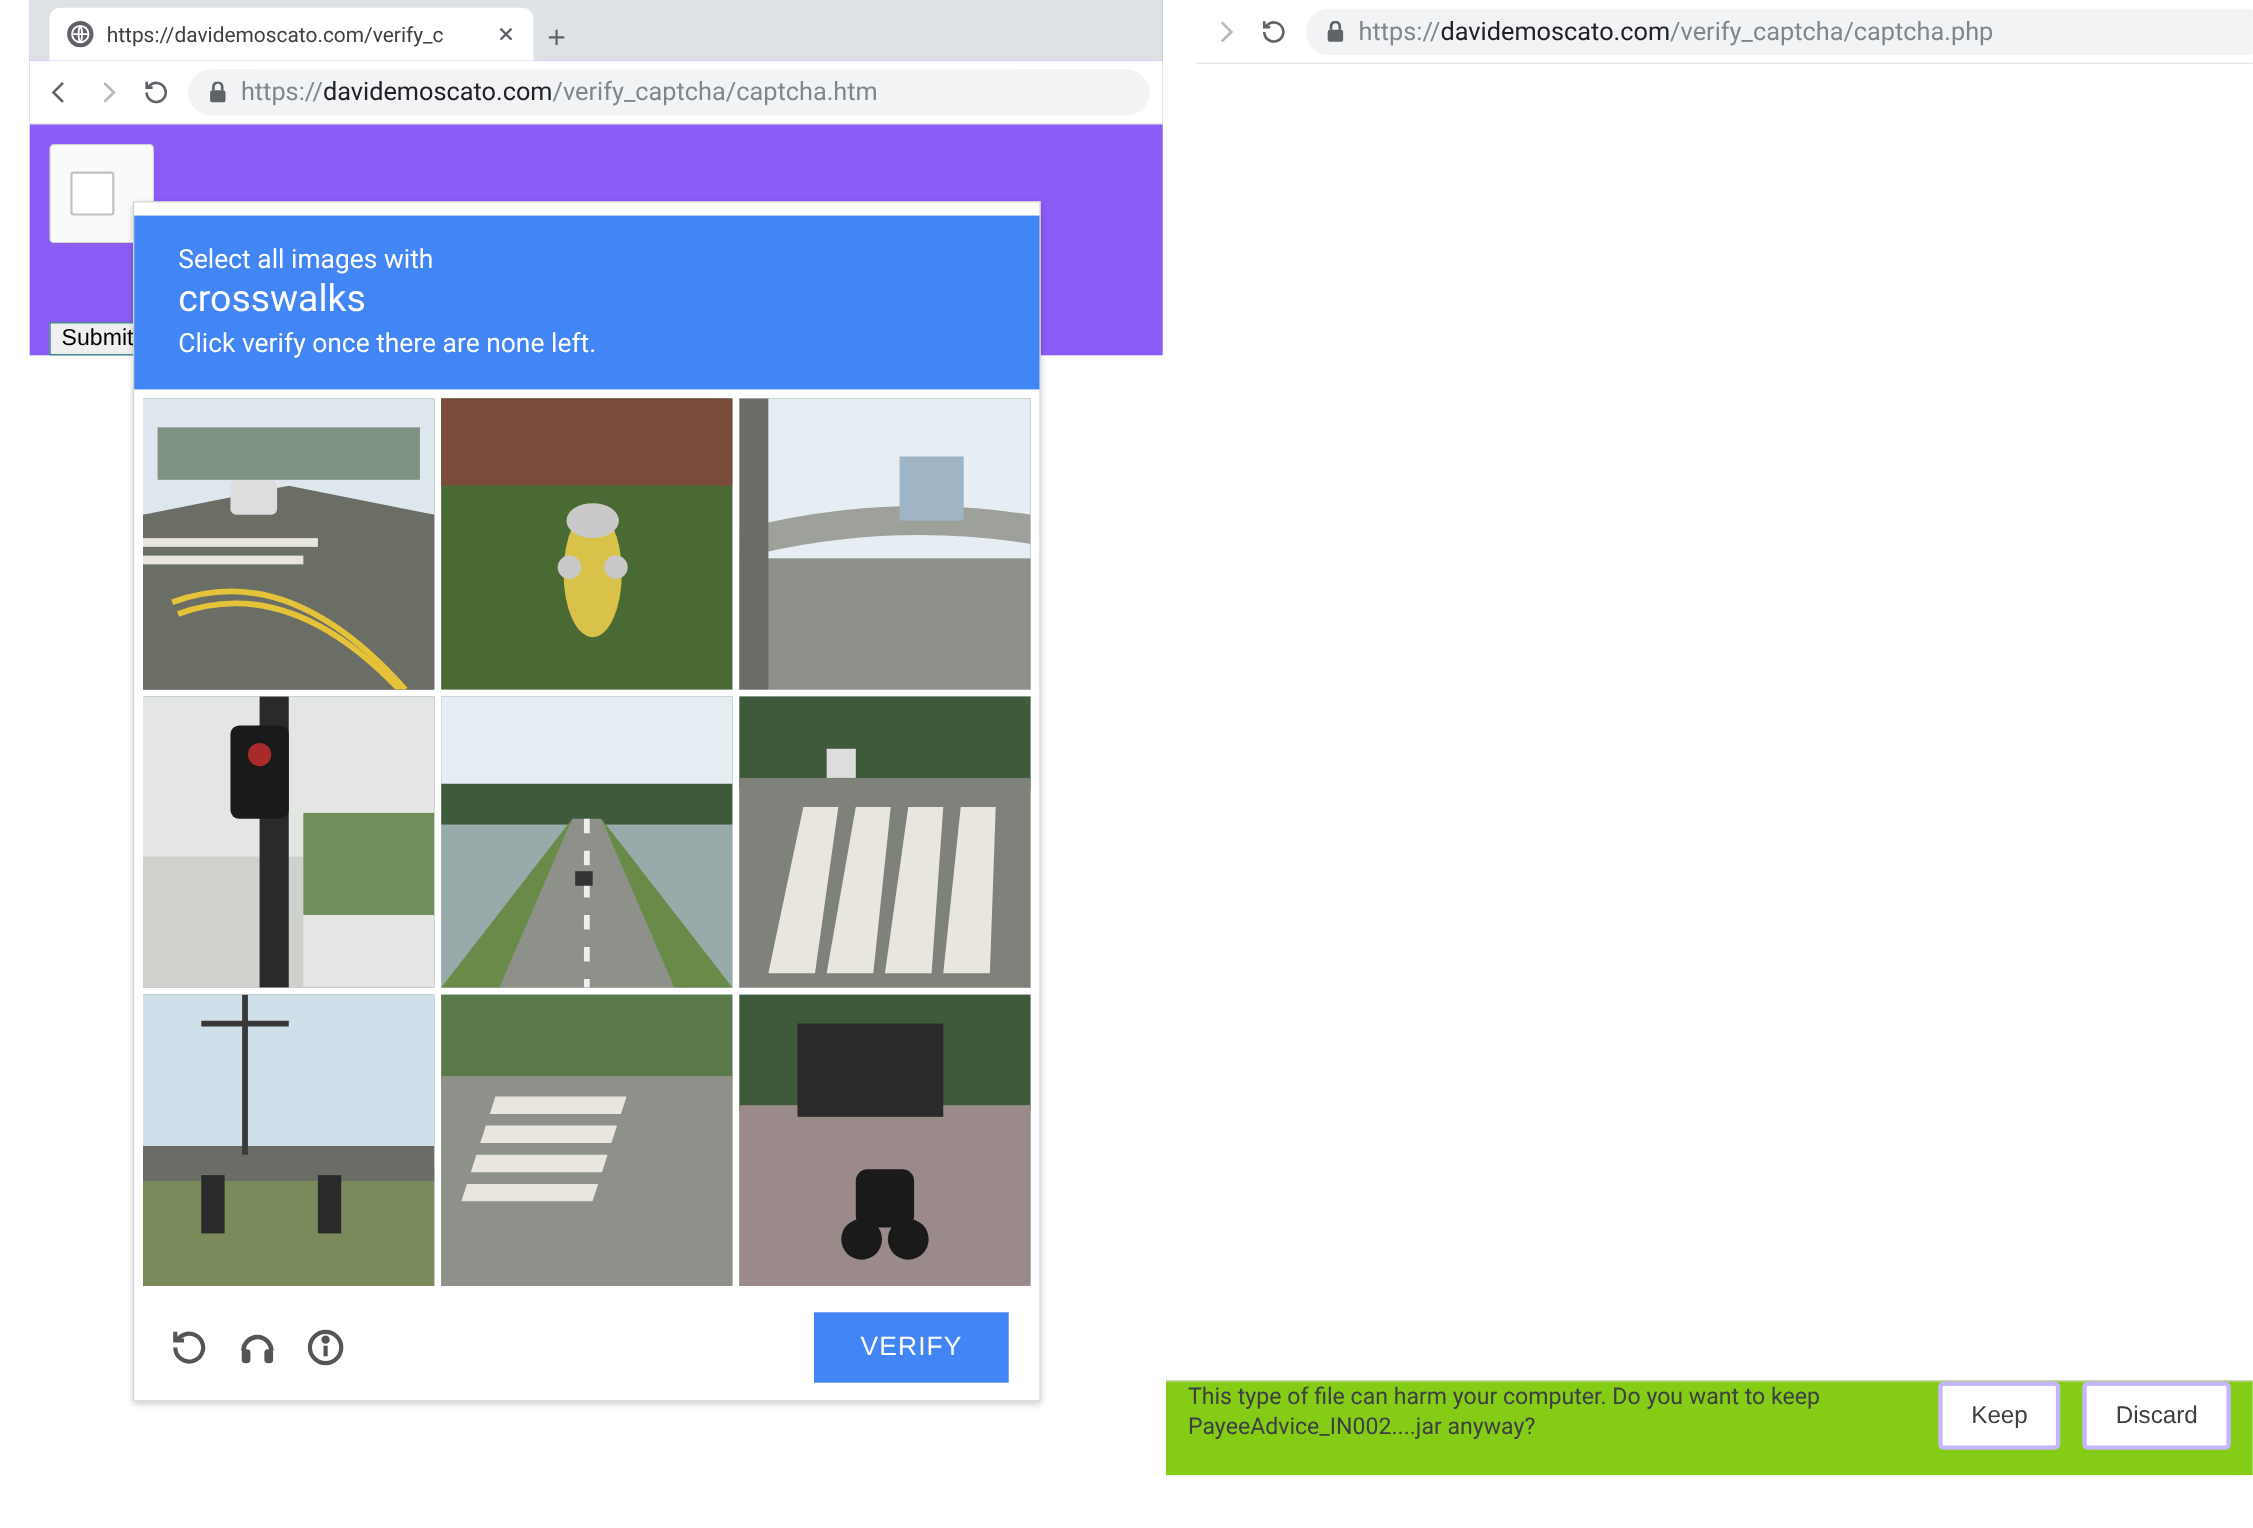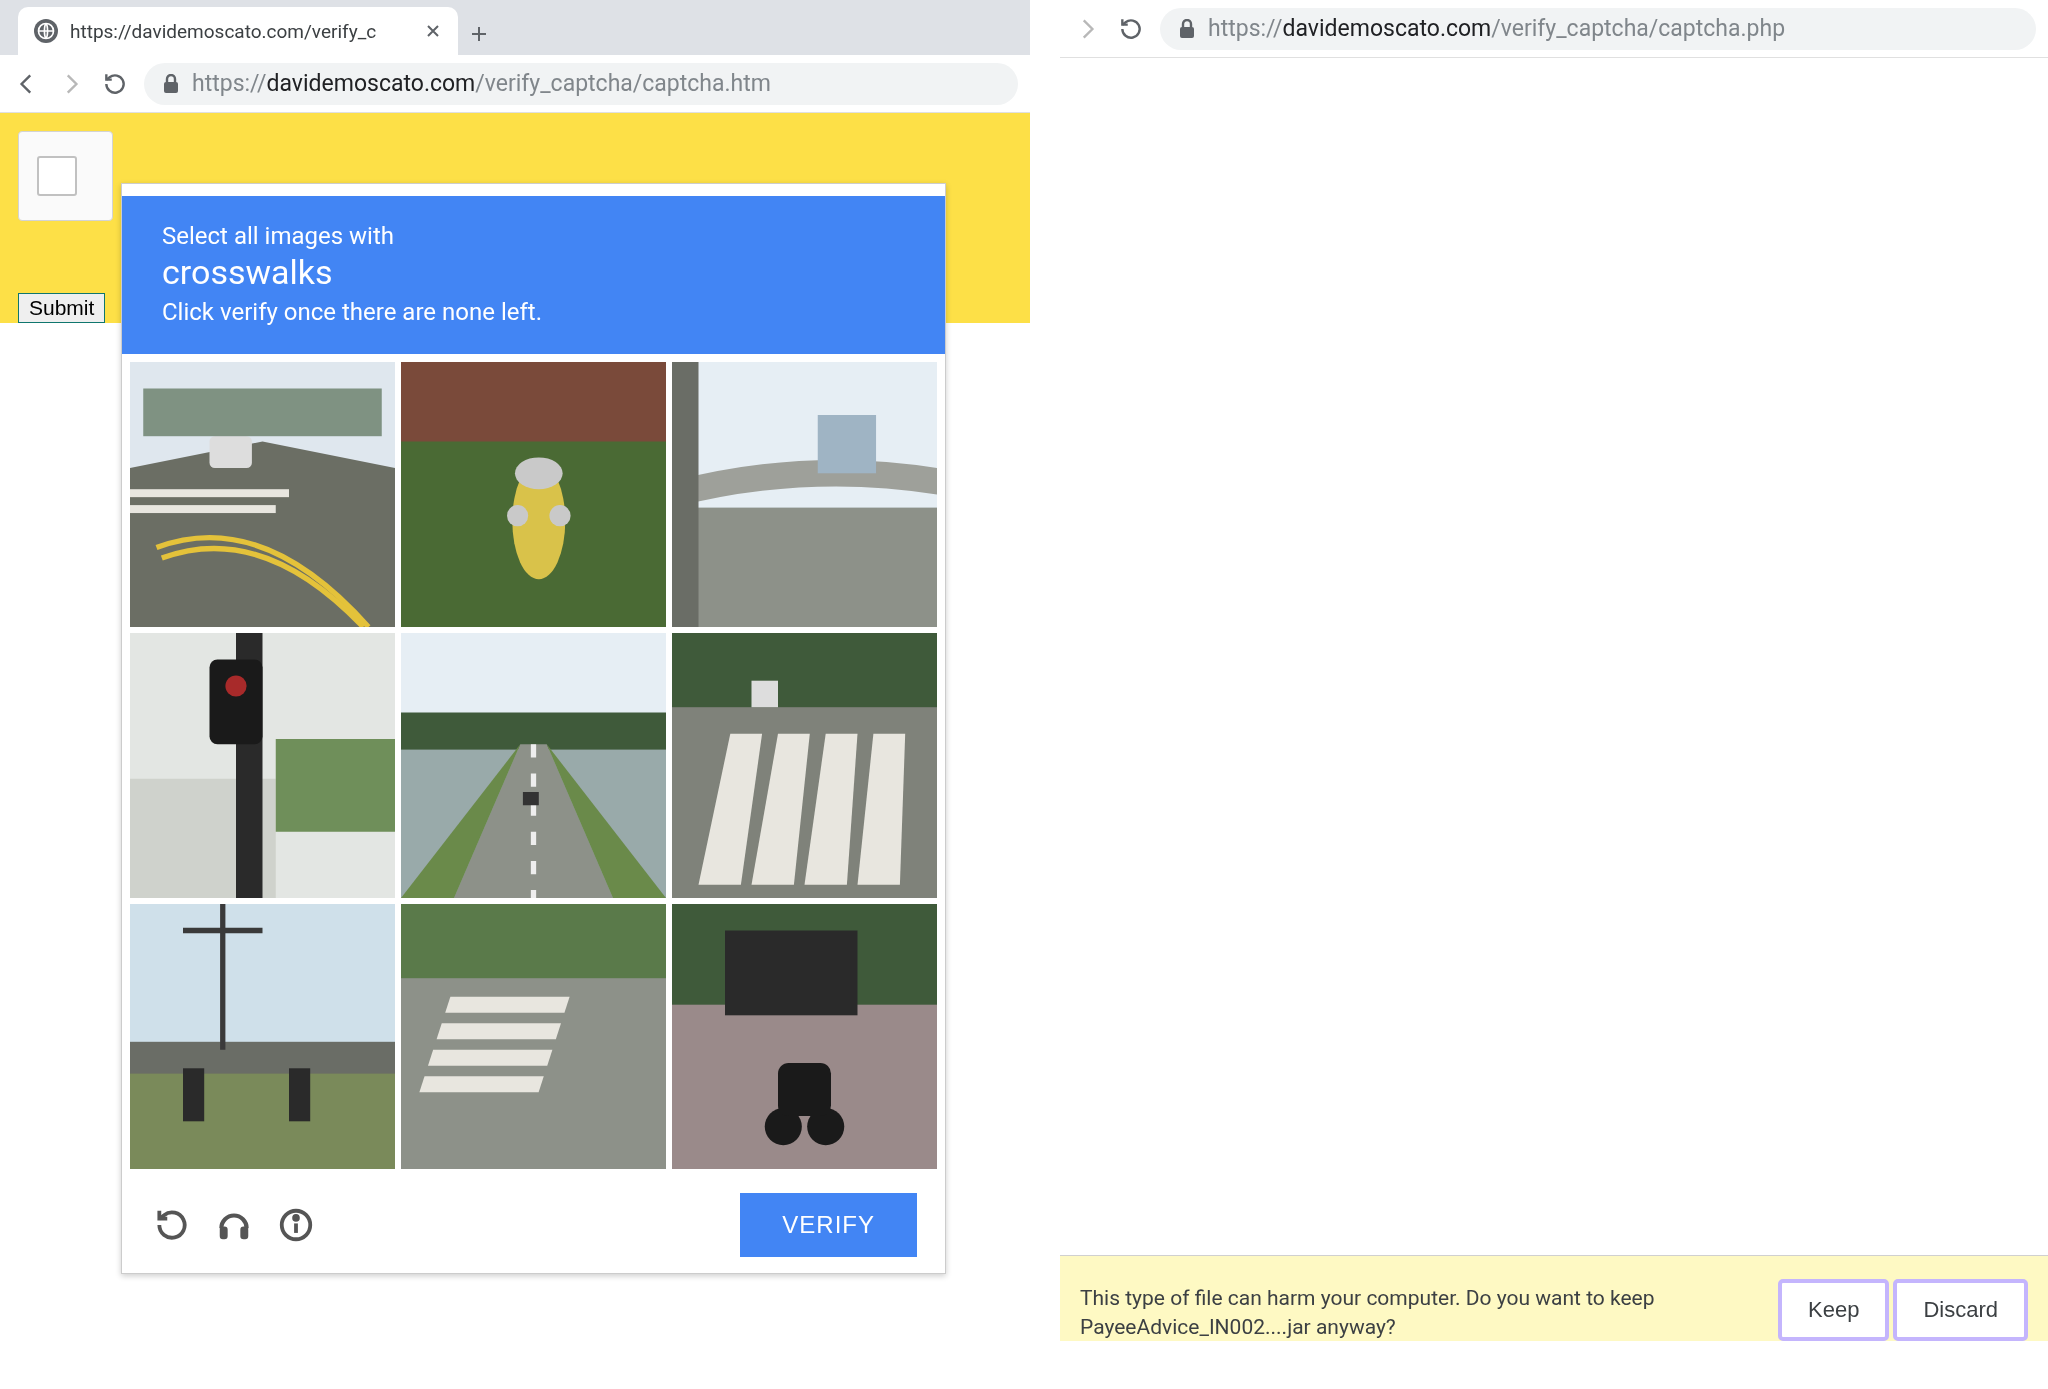--- a/index.html
+++ b/index.html
@@ -1,19 +1,19 @@
 <!DOCTYPE html>
 <html><head>
 <meta charset="utf-8">
 <style>
 * { margin:0; padding:0; box-sizing:border-box; }
 body { font-family:-apple-system,BlinkMacSystemFont,"Segoe UI",Roboto,Arial,sans-serif; background:#fff; width:2048px; height:1389px; position:relative; overflow:hidden; }
 
 
-.window { position:absolute; top:0; background:#fde047; }
+.window { position:absolute; top:0; background:#8b5cf6;margin-left:27px; }
 .window-left { left:0; width:1030px; }
 .window-right { left:1060px; width:988px; }
 
 
 .tabstrip { height:55px; background:#dee1e6; display:flex; align-items:flex-end; padding-left:18px; }
 .tab { background:#fff; height:48px; width:440px; border-radius:10px 10px 0 0; display:flex; align-items:center; padding:0 16px; gap:12px; position:relative; }
 .tab-favicon { width:24px; height:24px; border-radius:50%; background:#5f6368; display:flex; align-items:center; justify-content:center; color:#fff; }
 .tab-title { font-size:19px; color:#3c4043; flex:1; white-space:nowrap; overflow:hidden; text-overflow:ellipsis; }
 .tab-close { width:18px; height:18px; color:#5f6368; display:flex; align-items:center; justify-content:center; }
 .newtab { width:42px; height:42px; display:flex; align-items:center; justify-content:center; color:#5f6368; font-size:26px; }
@@ -38,21 +38,21 @@
 .captcha-instr1 { font-size:24px; font-weight:400; }
 .captcha-target { font-size:34px; font-weight:400; margin:2px 0 6px; }
 .captcha-instr2 { font-size:24px; font-weight:400; }
 .captcha-grid { display:grid; grid-template-columns:repeat(3,1fr); gap:6px; padding:8px; }
 .captcha-tile { aspect-ratio:1/1; background:#9aa; overflow:hidden; position:relative; }
 .captcha-footer { height:96px; display:flex; align-items:center; padding:0 28px; gap:18px; }
 .foot-icon { width:44px; height:44px; color:#555; display:flex; align-items:center; justify-content:center; }
 .verify-btn { margin-left:auto; background:#4285f4; color:#fff; font-size:24px; font-weight:500; padding:18px 42px; border:none; letter-spacing:1px; }
 
 
-.download-bar { position:absolute; left:1060px; bottom:48px; width:988px; height:86px; border-top:1px solid #d0d0d0; background:#fef9c3; display:flex; align-items:flex-end; padding:0 20px; gap:4px; }
+.download-bar { position:absolute; left:1060px; bottom:48px; width:988px; height:86px; border-top:1px solid #d0d0d0; background:#84cc16; display:flex; align-items:flex-start; padding:0 20px; gap:20px; }
 .dl-text { font-size:21px; color:#3c4043; line-height:1.35; flex:1; }
 .dl-btn { background:#fff; border:4px solid #c4b5fd; border-radius:5px; padding:14px 26px; font-size:22px; color:#3c4043; }
 
 
 svg { display:block; }
 </style>
 </head>
 <body>
 
 <div class="window window-left">

